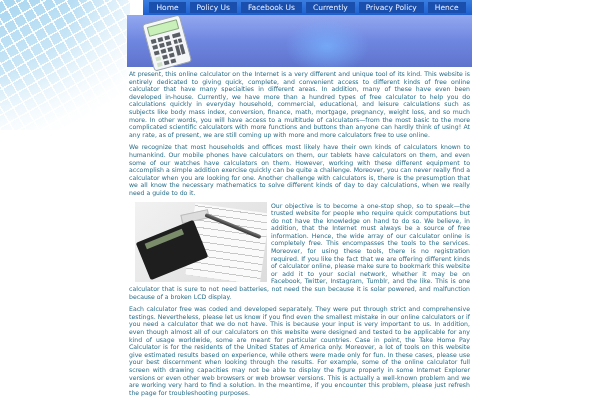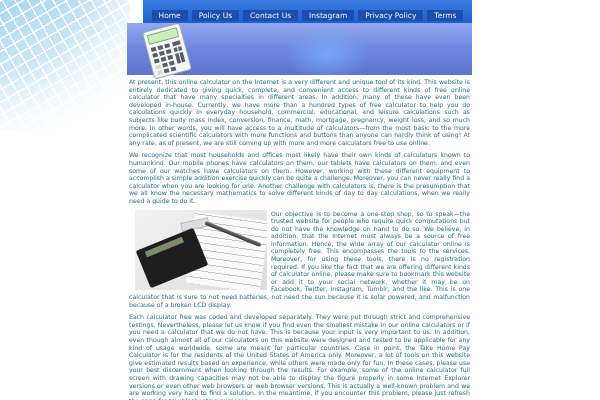--- a/index.html
+++ b/index.html
@@ -18,21 +18,21 @@
     -webkit-mask-image: radial-gradient(ellipse at 0% 0%, #000 40%, transparent 90%);
     mask-image: radial-gradient(ellipse at 0% 0%, #000 40%, transparent 90%);
   }
   .page {
     position: absolute; left: 127px; top: 0; width: 345px; height: 400px;
   }
   .nav {
     height: 13px;
     background: linear-gradient(#3a7de0, #1e5fd0);
     display: flex; justify-content: center; gap: 4px;
-    padding-top: 10px;
+    padding-top: 2px;
     margin-left: 16px;
   }
   .nav-item {
     background: #1b4fae;
     color: #e8efff;
     font-size: 7.5px;
     line-height: 11px;
     height: 11px;
     padding: 0 7px;
     cursor: pointer;
@@ -85,24 +85,24 @@
 </style>
 </head>
 <body>
 
 <div class="bg-grid"></div>
 
 <div class="page">
   <nav class="nav">
     <div class="nav-item">Home</div>
     <div class="nav-item">Policy Us</div>
-    <div class="nav-item">Contact Us</div>
-    <div class="nav-item">Instagram</div>
+    <div class="nav-item">Facebook Us</div>
+    <div class="nav-item">Currently</div>
     <div class="nav-item">Privacy Policy</div>
-    <div class="nav-item">Terms</div>
+    <div class="nav-item">Hence</div>
   </nav>
 
   <div class="banner">
     <svg class="calc-icon" viewBox="0 0 40 50">
       <rect x="1" y="1" width="38" height="48" rx="3" fill="#f4f6f8" stroke="#9aa4b0" stroke-width="1"></rect>
       <rect x="5" y="5" width="30" height="9" fill="#c9f0b8" stroke="#7a9a70" stroke-width="0.8"></rect>
       <g fill="#5a5f66">
         <rect x="5" y="18" width="5" height="4"></rect>
           <rect x="12" y="18" width="5" height="4"></rect>
           <rect x="19" y="18" width="5" height="4"></rect>

